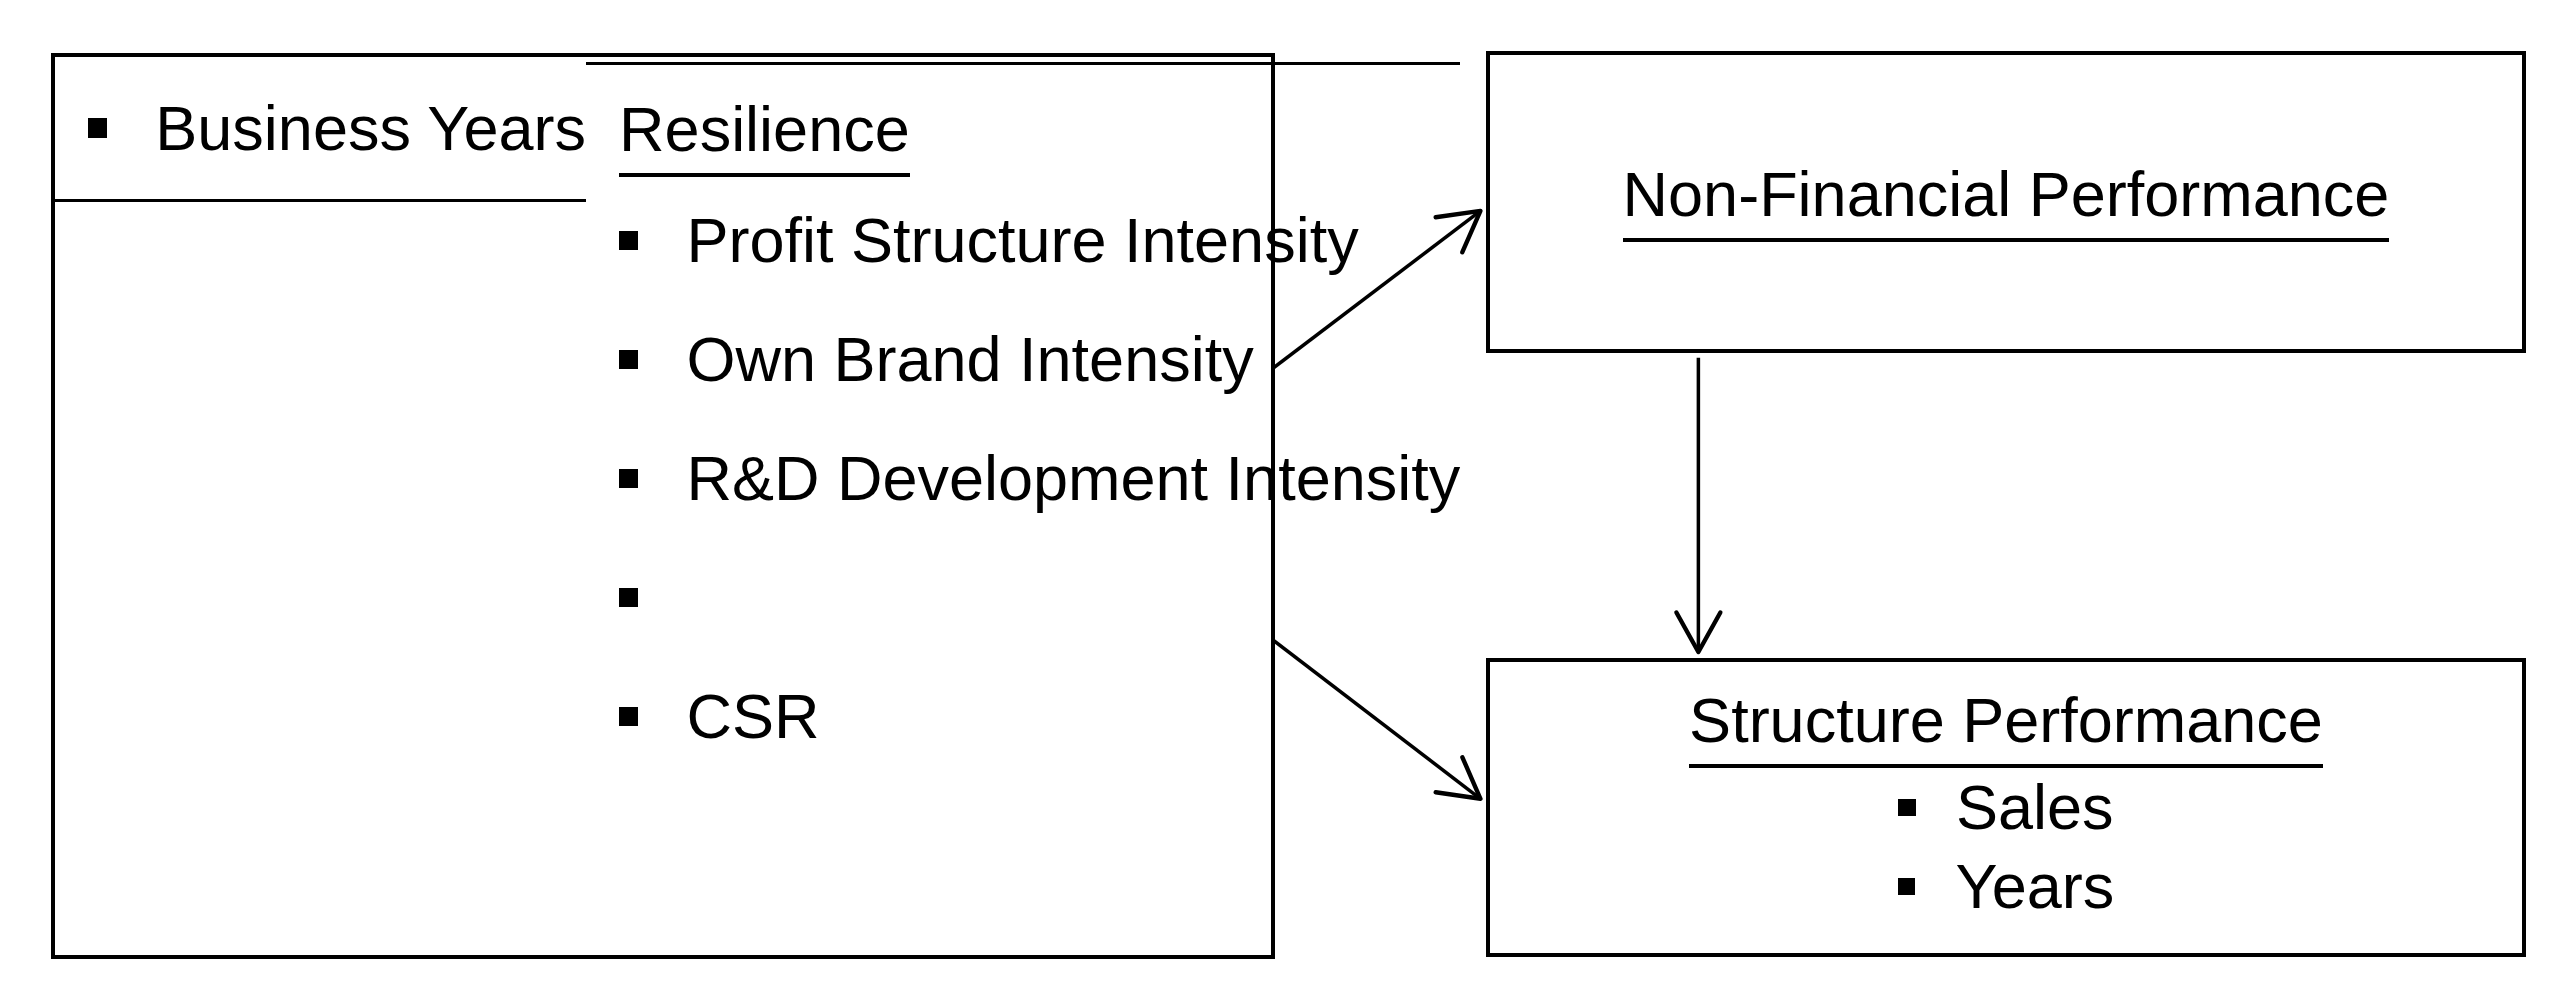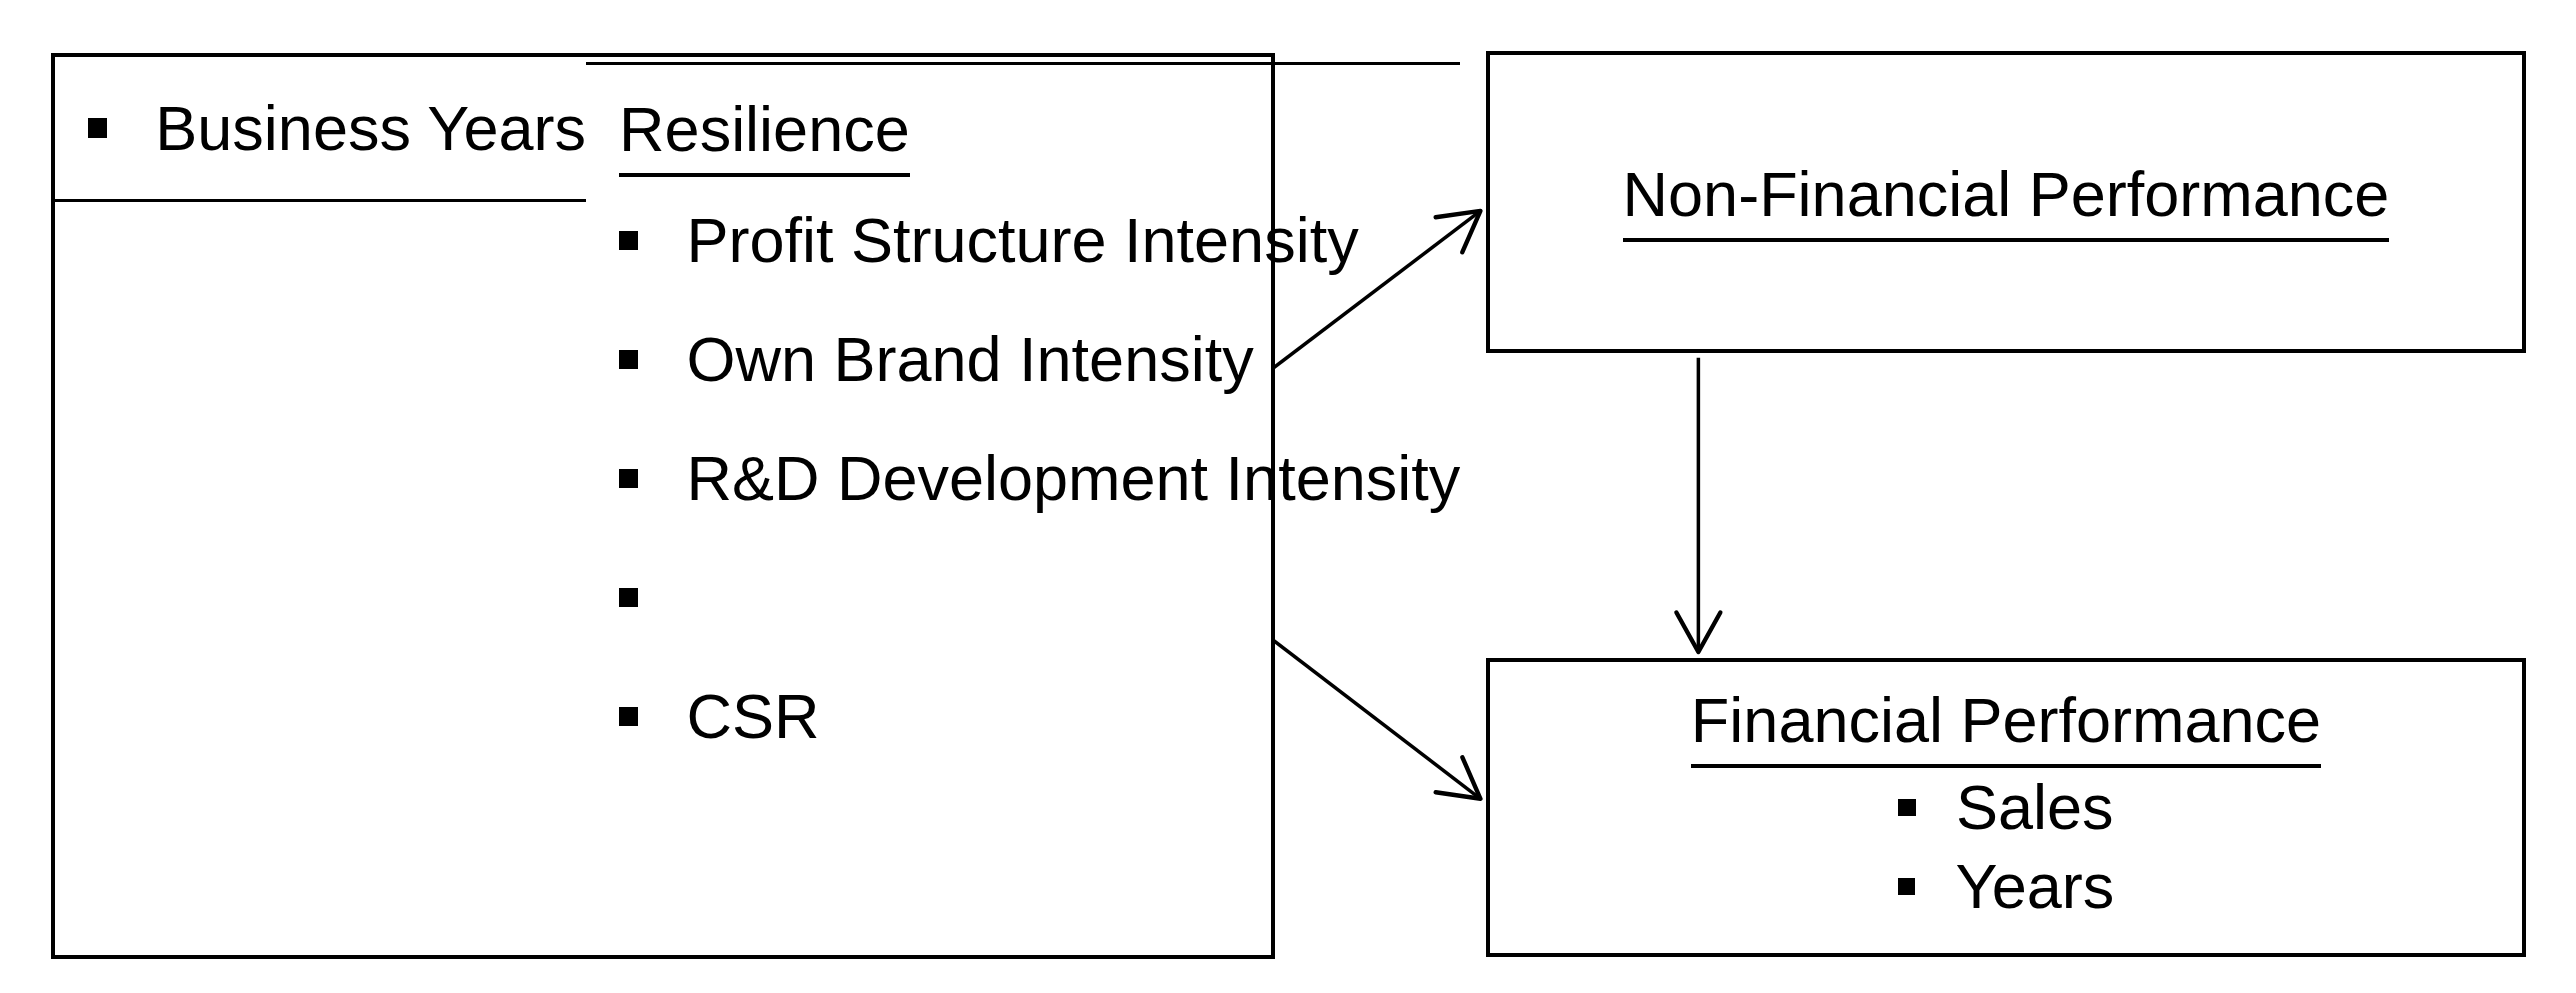--- a/index.html
+++ b/index.html
@@ -119,21 +119,21 @@
   </div>
 
   <div class="box vbox nf-box">
     <div class="row">
       <span class="label underlined">Non-Financial Performance</span>
     </div>
   </div>
 
   <div class="box vbox fin-box">
     <div class="row">
-      <span class="label underlined">Financial Performance</span>
+      <span class="label underlined">Structure Performance</span>
     </div>
     <div class="row li">
       <span class="sq"></span>
       <span class="label">Sales</span>
     </div>
     <div class="row li">
       <span class="sq"></span>
       <span class="label">Years</span>
     </div>
   </div>

